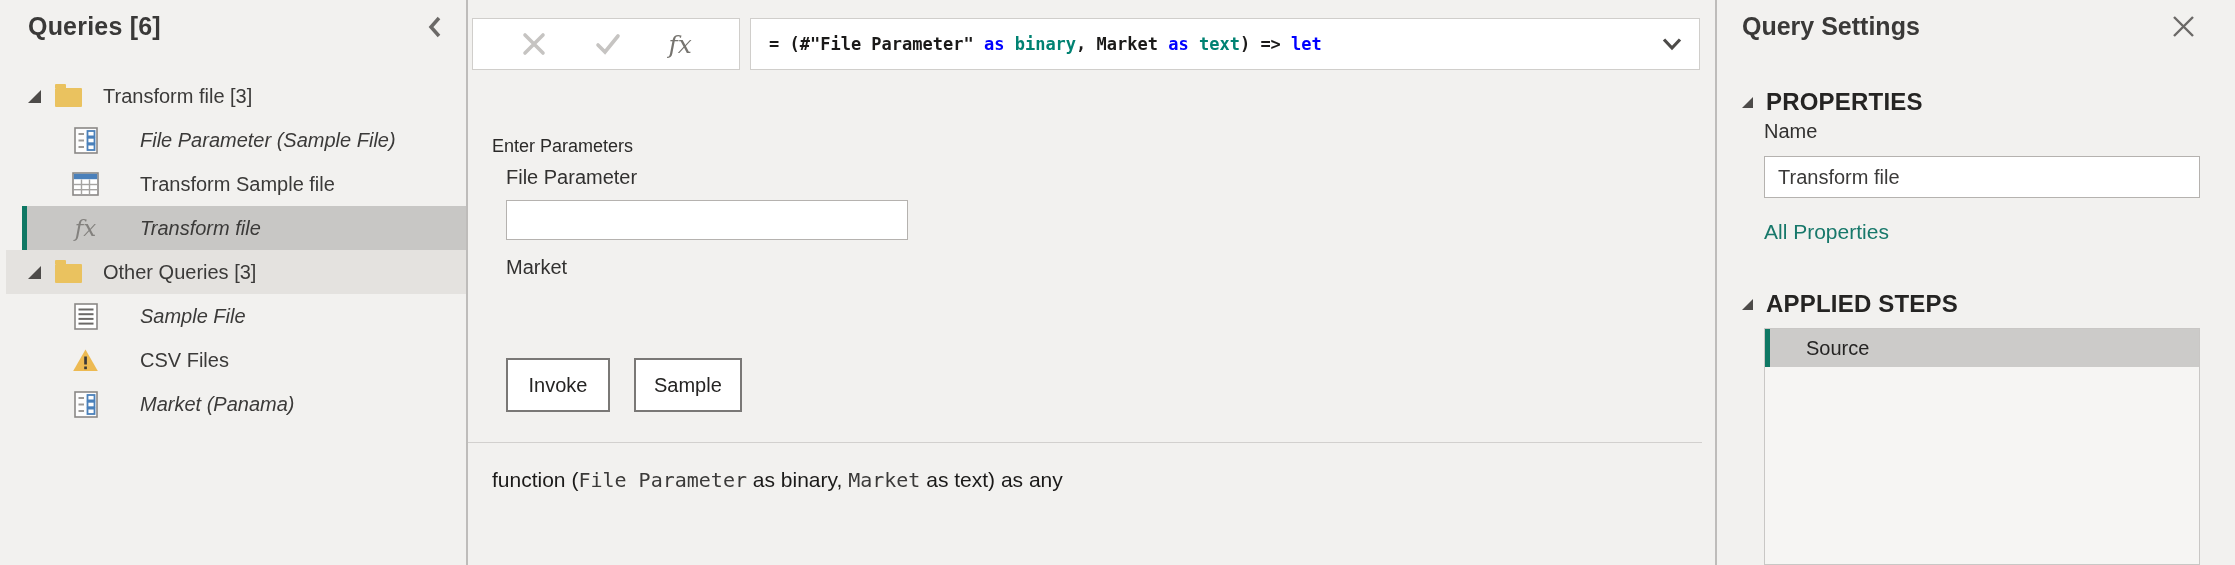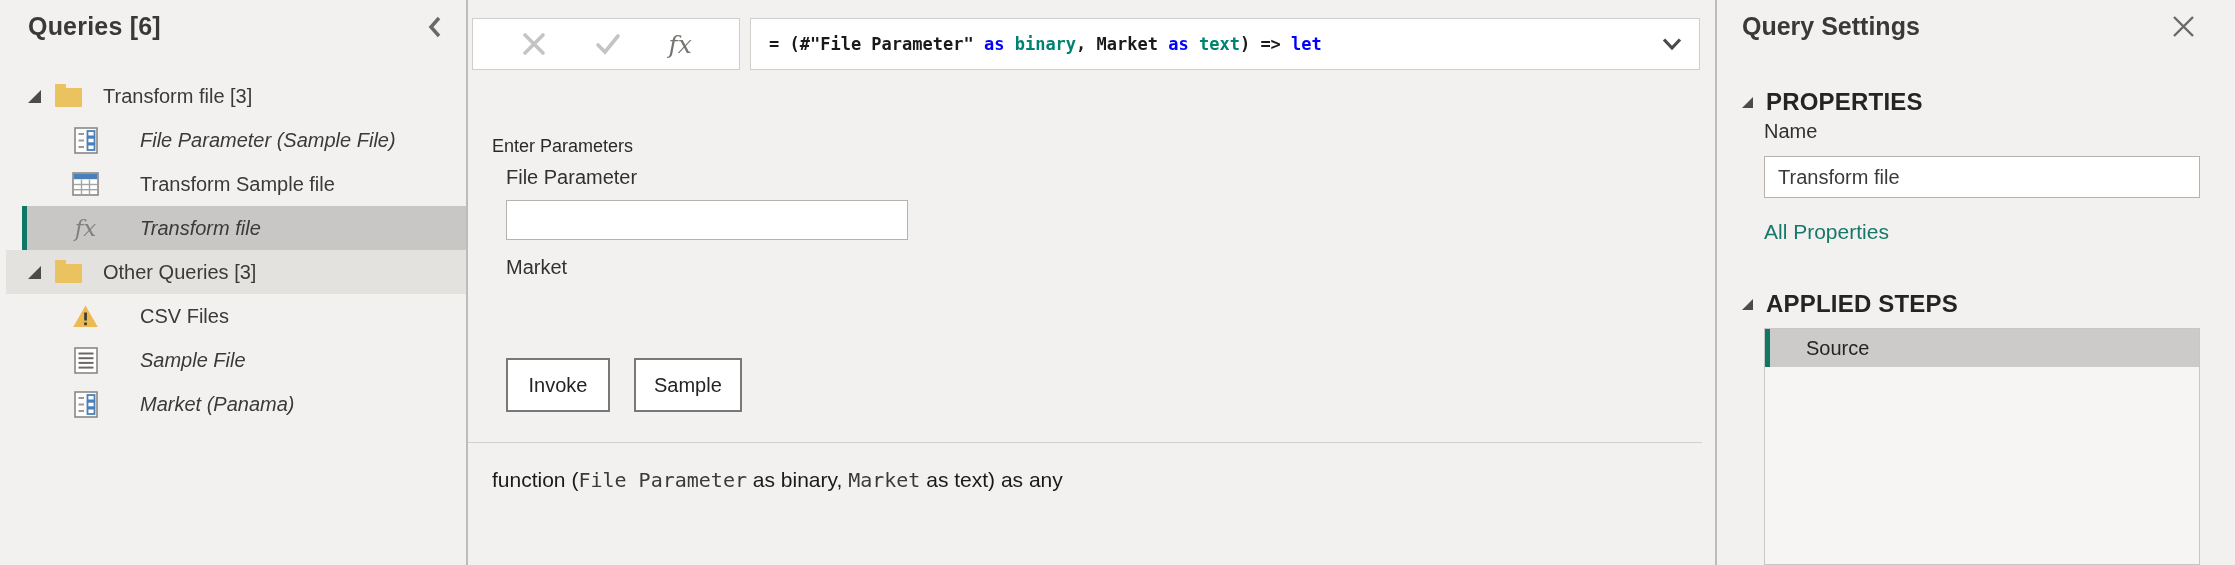--- a/index.html
+++ b/index.html
@@ -132,40 +132,40 @@
       <div class="tree-row level0 hovered">
         <span class="expander"></span>
         <span class="icon-cell">
             <span class="folder-icon"></span>
           </span>
         <span class="lbl">Other Queries [3]</span>
       </div>
 
       <div class="tree-row level1">
         <span class="icon-cell">
-          <svg width="27" height="25" viewBox="0 0 27 25">
-            <path d="M13.5 1.5 L25.8 23 L1.2 23 Z" fill="#edba52"></path>
-            <rect x="12.2" y="8.5" width="2.7" height="8" fill="#3b3a39"></rect>
-            <rect x="12.2" y="18.5" width="2.7" height="2.7" fill="#3b3a39"></rect>
-          </svg>
-        </span>
-        <span class="lbl">CSV Files</span>
-      </div>
-
-      <div class="tree-row level1">
-        <span class="icon-cell">
           <svg width="24" height="27" viewBox="0 0 24 27">
             <rect x="1" y="1" width="22" height="25" fill="#ffffff" stroke="#8a8886" stroke-width="1.6"></rect>
             <line x1="4.5" y1="6.5" x2="19.5" y2="6.5" stroke="#6b6967" stroke-width="2"></line>
             <line x1="4.5" y1="11.2" x2="19.5" y2="11.2" stroke="#6b6967" stroke-width="2"></line>
             <line x1="4.5" y1="15.9" x2="19.5" y2="15.9" stroke="#6b6967" stroke-width="2"></line>
             <line x1="4.5" y1="20.6" x2="19.5" y2="20.6" stroke="#6b6967" stroke-width="2"></line>
           </svg>
         </span>
         <span class="lbl italic">Sample File</span>
+      </div>
+
+      <div class="tree-row level1">
+        <span class="icon-cell">
+          <svg width="27" height="25" viewBox="0 0 27 25">
+            <path d="M13.5 1.5 L25.8 23 L1.2 23 Z" fill="#edba52"></path>
+            <rect x="12.2" y="8.5" width="2.7" height="8" fill="#3b3a39"></rect>
+            <rect x="12.2" y="18.5" width="2.7" height="2.7" fill="#3b3a39"></rect>
+          </svg>
+        </span>
+        <span class="lbl">CSV Files</span>
       </div>
 
       <div class="tree-row level1">
         <span class="icon-cell">
           <svg width="24" height="27" viewBox="0 0 24 27">
             <rect x="1" y="1" width="22" height="25" fill="#fdfdfd" stroke="#8a8886" stroke-width="1.6"></rect>
             <line x1="4.5" y1="7" x2="10" y2="7" stroke="#9a9896" stroke-width="2"></line>
             <line x1="4.5" y1="13.5" x2="10" y2="13.5" stroke="#9a9896" stroke-width="2"></line>
             <line x1="4.5" y1="20" x2="10" y2="20" stroke="#9a9896" stroke-width="2"></line>
             <rect x="13.5" y="4" width="7" height="5.4" fill="none" stroke="#4a80ba" stroke-width="1.8"></rect>

